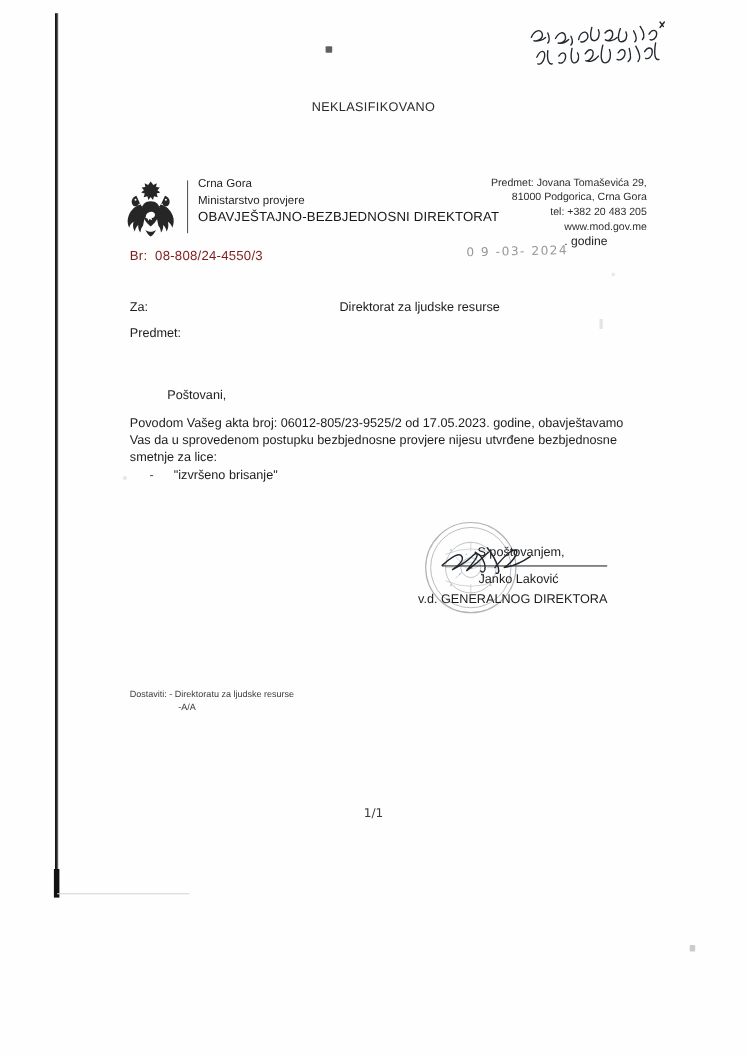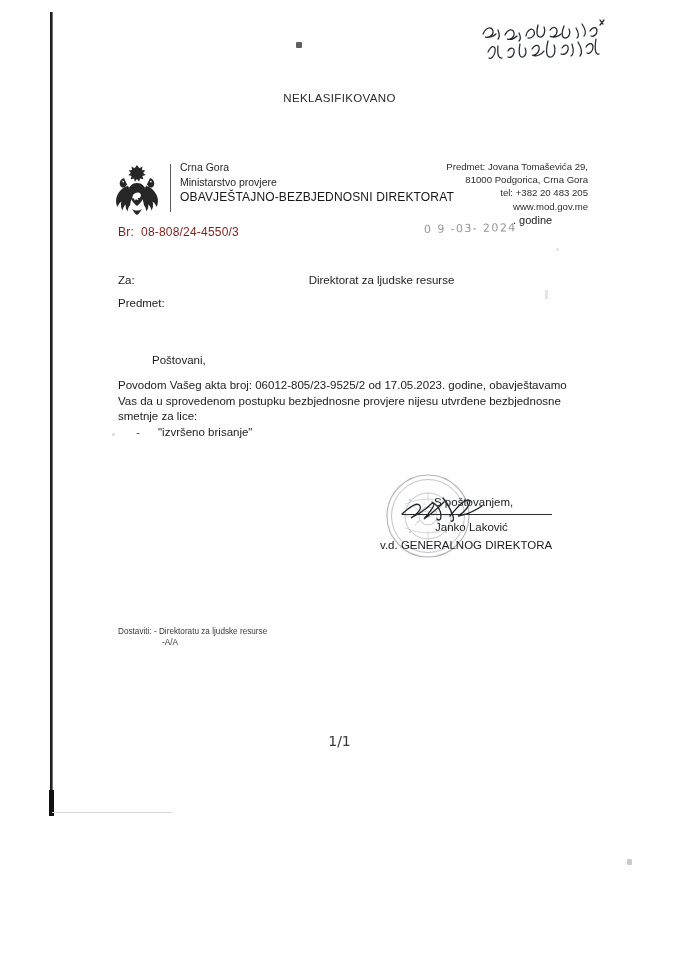--- a/index.html
+++ b/index.html
@@ -268,21 +268,21 @@
     font-family: Liberation Sans, sans-serif;
   }
   .dispatch .second { padding-left: 44px; }
 
   .pagenum {
     position: absolute;
     left: 0;
     right: 0;
     top: 733px;
     text-align: center;
-    font-size: 14px;
+    font-size: 11px;
     color: #3a3a3a;
     font-family: "DejaVu Sans", sans-serif;
   }
 </style>
 </head>
 <body>
 
 <div id="page">
 
   <div class="scan-edge"></div>

